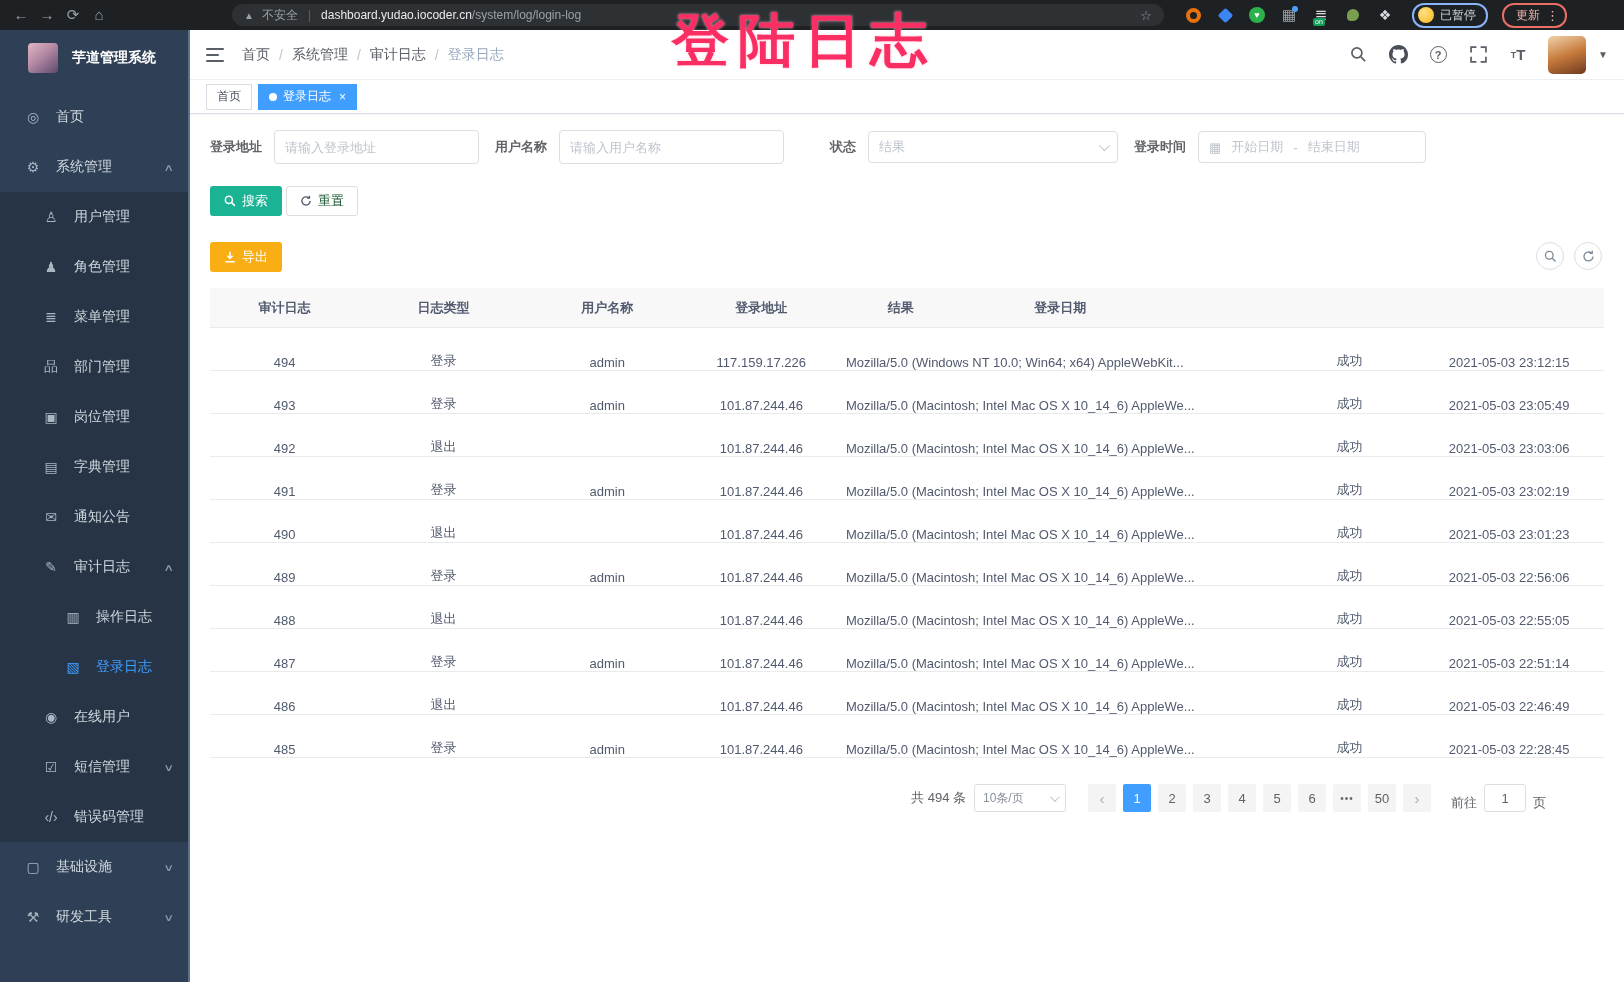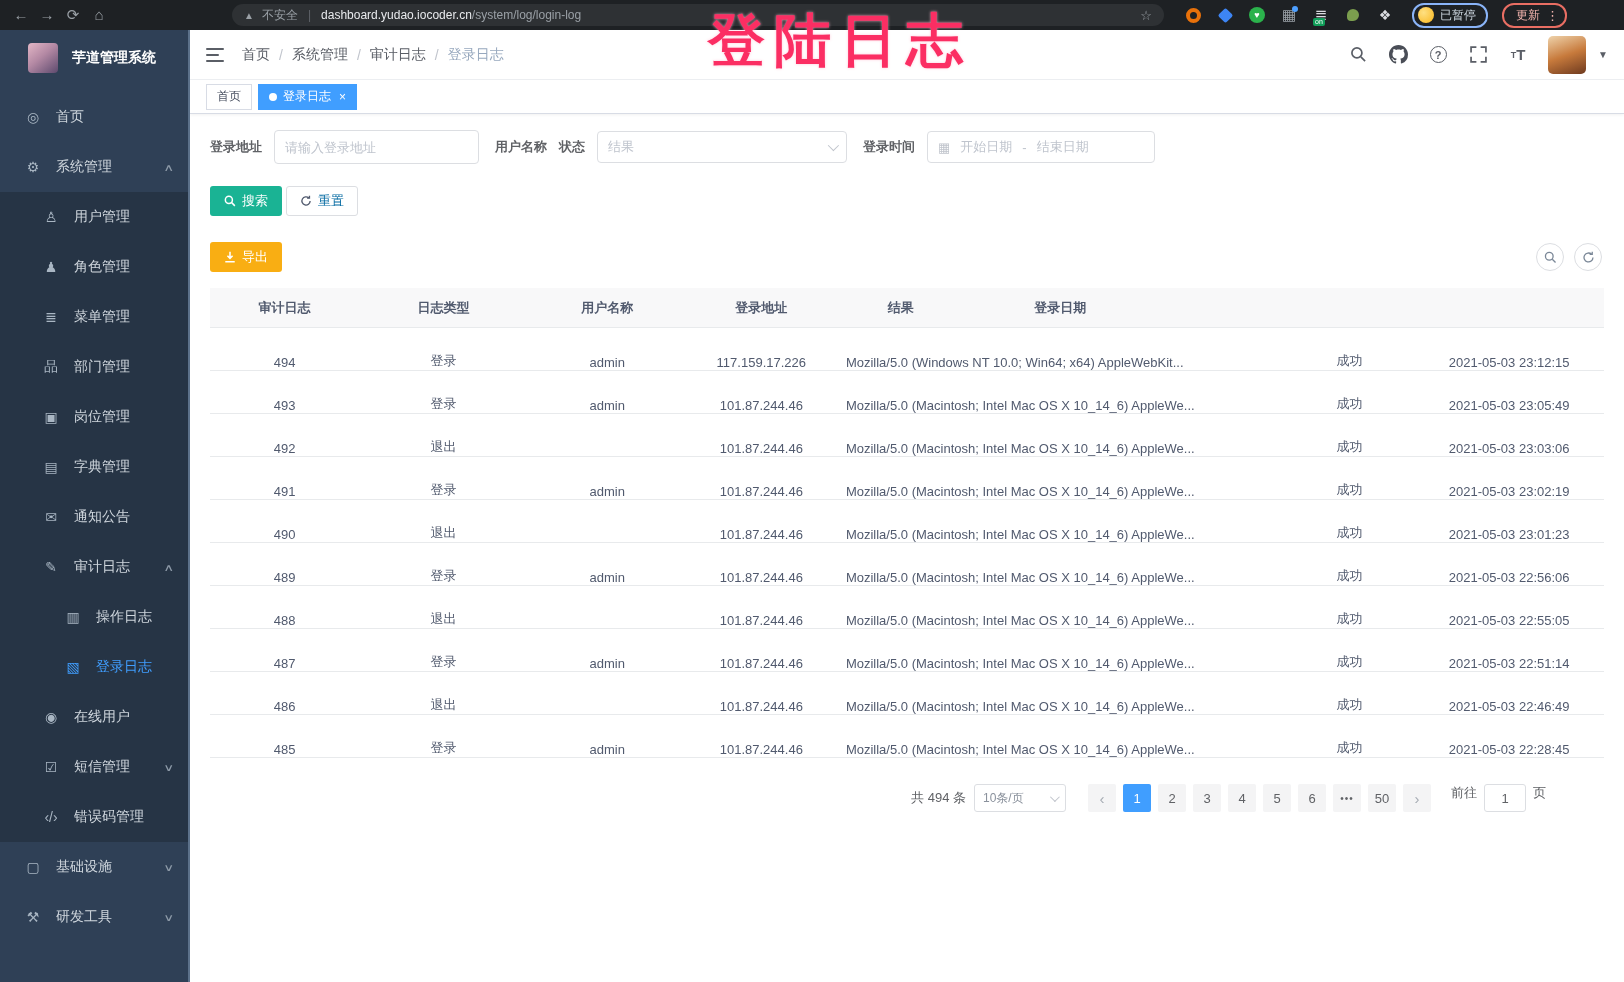--- a/index.html
+++ b/index.html
@@ -28,21 +28,21 @@
   .ext-list .onbadge{position:absolute;bottom:-2px;left:1px;background:#0f9d58;color:#fff;font-size:7px;padding:0 2px;border-radius:2px;line-height:8px}
   .ext-leaf{width:12px;height:12px;background:#7b9e4e;border-radius:50% 50% 50% 4px}
   .ext-puzzle{color:#dadce0;font-size:14px}
   .chip{display:flex;align-items:center;gap:6px;border-radius:12px;padding:2px 10px 2px 4px;font-size:12px;cursor:pointer;white-space:nowrap}
   .chip-paused{border:2px solid #8ab4f8;color:#cdd6df;margin-left:14px}
   .emoji-face{width:16px;height:16px;border-radius:50%;background:radial-gradient(circle at 35% 35%,#ffe082,#f9b61d)}
   .chip-update{border:2px solid #e96e63;color:#f2b3ad;margin-left:10px;padding:2px 6px 2px 12px;}
   .kebab{color:#f2b3ad;font-size:13px}
 
   
-  .annotation{position:absolute;left:708px;top:12px;z-index:60;font-size:57px;line-height:1;font-weight:700;letter-spacing:9px;color:var(--pink,#fb2e63);text-shadow:0 0 3px rgba(255,190,210,.85);pointer-events:none}
+  .annotation{position:absolute;left:672px;top:12px;z-index:60;font-size:57px;line-height:1;font-weight:700;letter-spacing:9px;color:var(--pink,#fb2e63);text-shadow:0 0 3px rgba(255,190,210,.85);pointer-events:none}
 
   
   .main{display:flex;height:952px}
   .sidebar{width:190px;flex:0 0 190px;background:#2f4056;position:relative;overflow:hidden}
   .sidebar::after{content:"";position:absolute;top:0;right:0;bottom:0;width:2px;background:#5c718a}
   .logo-row{height:56px;display:flex;align-items:center;padding-left:28px;gap:14px}
   .logo-img{width:30px;height:30px;border-radius:4px;background:linear-gradient(140deg,#e3b7c6 0%,#b489a4 45%,#5d4a6e 100%)}
   .app-title{color:#fff;font-size:14px;font-weight:bold;white-space:nowrap}
   .menu{padding-top:6px}
   .mi{height:50px;display:flex;align-items:center;padding-right:18px;font-size:14px;color:#cfd6dd;cursor:pointer;white-space:nowrap}
@@ -93,22 +93,22 @@
   .sel{width:250px;height:32px;border:1px solid #dcdee2;border-radius:4px;display:flex;align-items:center;padding:0 10px;color:#bfc4cd;cursor:pointer}
   .sel .chev{margin-left:auto;width:8px;height:8px;border-right:1.5px solid #c0c4cc;border-bottom:1.5px solid #c0c4cc;transform:rotate(45deg) translateY(-2px)}
   .daterange{width:228px;height:32px;border:1px solid #dcdee2;border-radius:4px;display:flex;align-items:center;gap:10px;padding:0 10px;color:#bfc4cd;cursor:pointer}
   .cal-ic{color:#c0c4cc;font-size:13px}
   .dr-sep{color:#bfc4cd}
 
   .btn-row{margin-top:22px;display:flex;gap:4px}
   .btn{height:30px;padding:0 13px;border-radius:3px;font-size:13px;display:inline-flex;align-items:center;gap:6px;border:1px solid transparent;cursor:pointer;font-family:inherit}
   .btn svg{display:block}
   .btn-search{background:var(--teal,#1ab394);color:#fff}
-  .btn-reset{background:#fff;border-color:#dcdee2;color:#0369a1}
-  .toolbar{margin-top:26px;display:flex;align-items:center}
+  .btn-reset{background:#fff;border-color:#dcdee2;color:#14532d}
+  .toolbar{margin-top:26px;display:flex;}
   .btn-export{background:var(--orange,#f9ae13);color:#fff}
   .circles{margin-left:auto;display:flex;gap:10px;margin-right:2px}
   .circle-btn{width:28px;height:28px;border-radius:50%;border:1px solid #dcdee2;background:#fff;color:#7a8797;display:flex;align-items:center;justify-content:center;cursor:pointer}
 
   
   .table{margin-top:16px;width:100%;font-size:13px;color:#515a6e}
   .thead{display:flex;align-items:center;height:40px;background:#f8f8f9;font-weight:bold;border-bottom:1px solid #e8eaec}
   .cell{padding:0 10px;text-align:center;overflow:hidden;white-space:nowrap;text-overflow:ellipsis}
   .c0{width:10.7%}.c1{width:12.1%}.c2{width:11.4%}.c3{width:10.7%}.c4{width:32.2%}.c5{width:9.3%}.c6{width:13.6%}
   .trow{display:flex;align-items:flex-end;height:43px;border-bottom:1px solid #e8eaec}
@@ -116,21 +116,21 @@
 
   
   .pagination{margin-top:26px;display:flex;align-items:center;justify-content:flex-end;margin-right:58px;font-size:13px;color:#606266;gap:8px}
   .size-sel{width:92px;height:28px;border:1px solid #dcdee2;border-radius:3px;display:flex;align-items:center;padding:0 8px;color:#8a919c;font-size:12px;cursor:pointer;margin-right:14px}
   .size-sel .chev{margin-left:auto;width:7px;height:7px;border-right:1.5px solid #c0c4cc;border-bottom:1.5px solid #c0c4cc;transform:rotate(45deg) translateY(-2px)}
   .pager{display:flex;align-items:center;gap:7px}
   .pbtn{min-width:28px;height:28px;padding:0 4px;border-radius:2px;background:#f4f4f5;color:#606266;display:flex;align-items:center;justify-content:center;cursor:pointer;font-size:13px}
   .pbtn.active{background:var(--primary,#409eff);color:#fff}
   .pbtn.ellipsis{font-size:10px;letter-spacing:1px}
   .pbtn.nav{color:#a5abb3;font-size:15px}
-  .goto{display:flex;align-items:flex-start;gap:7px;margin-left:12px}
+  .goto{display:flex;align-items:flex-end;gap:7px;margin-left:12px}
   .goto-input{width:42px;height:28px;border:1px solid #dcdee2;border-radius:3px;text-align:center;font-size:13px;color:#606266;outline:none;font-family:inherit}
 </style>
 </head>
 <body>
 
 <div class="screen">
 
   <div class="browser-bar">
     <span class="bnav">←</span>
     <span class="bnav">→</span>
@@ -332,20 +332,21 @@
     <span class="tag-close">×</span>
   </span>
         </div>
 
       <div class="page">
 
         <div class="filter-row">
           <span class="flabel">登录地址</span>
           <input class="f-input in-addr gap16" placeholder="请输入登录地址" style="">
           <span class="flabel">用户名称</span>
+          <input class="f-input in-user" placeholder="请输入用户名称" style="">
           <span class="flabel">状态</span>
           <div class="sel gap16">
             <span>结果</span>
             <span class="chev"></span>
           </div>
           <span class="flabel">登录时间</span>
           <div class="daterange">
             <span class="cal-ic">▦</span>
             <span>开始日期</span>
             <span class="dr-sep">-</span>

